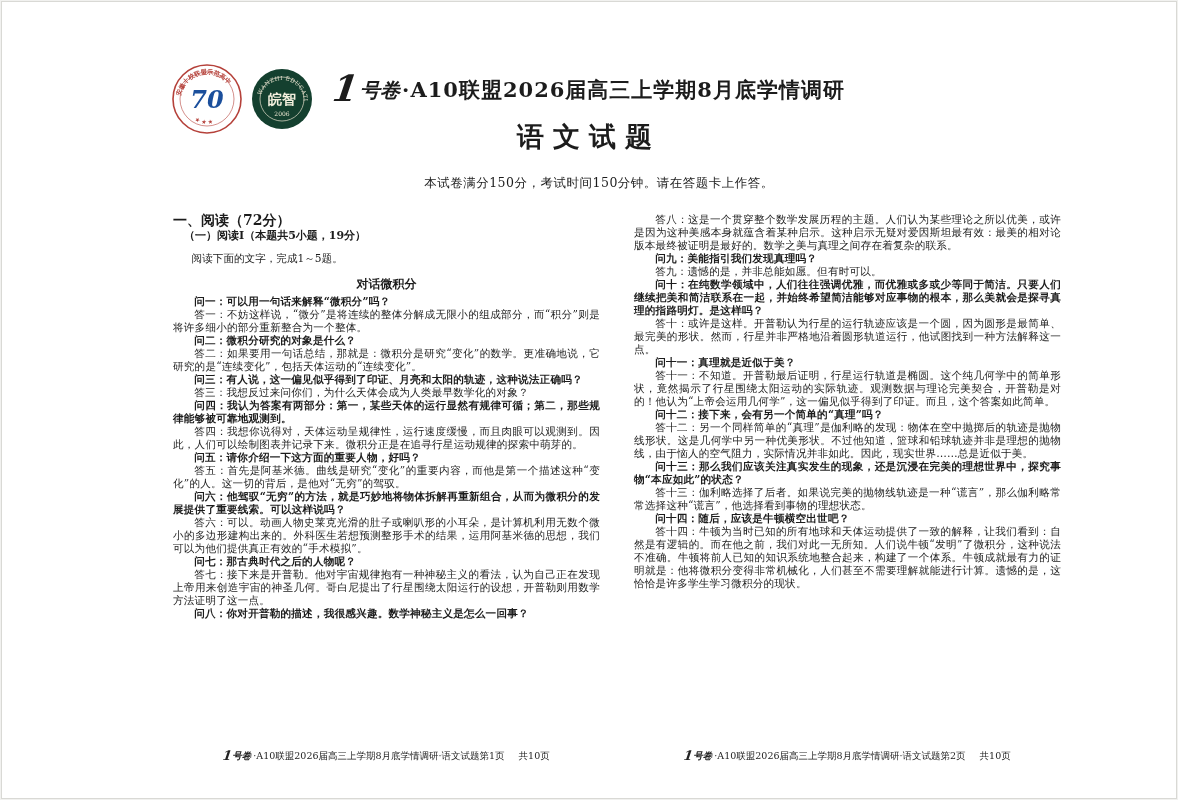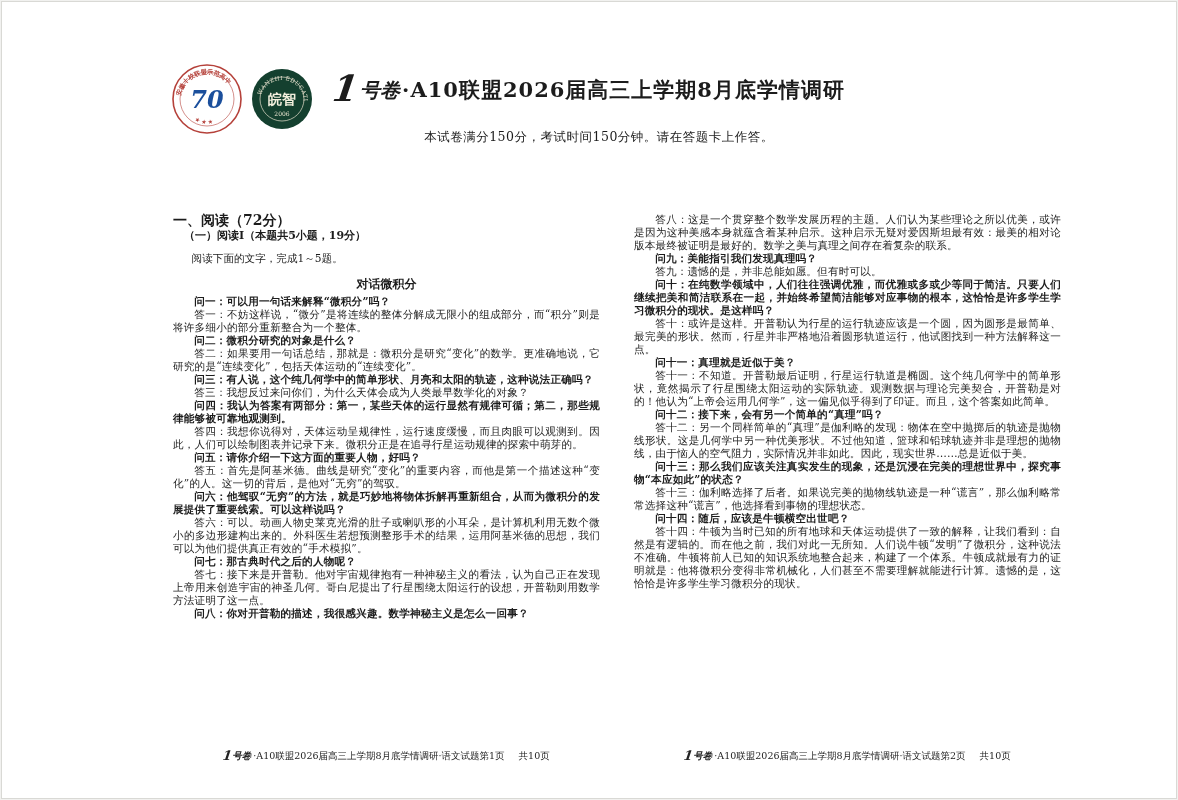--- a/index.html
+++ b/index.html
@@ -100,37 +100,38 @@
         </text>
         <text x="31" y="36" font-size="14" fill="#f3efdd" font-weight="bold" text-anchor="middle">皖智</text>
         <text x="31" y="48" font-size="6" fill="#e8e3cf" text-anchor="middle">2006</text>
       </svg>
     </div>
 
     <div class="titles">
       <div class="title-line">
         <span class="fancy-num">1</span><span class="fancy-series">号卷</span><span class="t-main">·A10联盟2026届高三上学期8月底学情调研</span>
       </div>
+      <h1 class="subtitle">语文试题</h1>
       <p class="note">本试卷满分150分，考试时间150分钟。请在答题卡上作答。</p>
     </div>
   </header>
 
   <main class="columns">
 
     <section class="col">
       <h2>一、阅读（72分）</h2>
       <h3>（一）阅读Ⅰ（本题共5小题，19分）</h3>
       <p class="instr">阅读下面的文字，完成1～5题。</p>
       <p class="doc-title">对话微积分</p>
       <div>
           <p class="para q">问一：可以用一句话来解释“微积分”吗？</p>
           <p class="para a">答一：不妨这样说，“微分”是将连续的整体分解成无限小的组成部分，而“积分”则是将许多细小的部分重新整合为一个整体。</p>
           <p class="para q">问二：微积分研究的对象是什么？</p>
           <p class="para a">答二：如果要用一句话总结，那就是：微积分是研究“变化”的数学。更准确地说，它研究的是“连续变化”，包括天体运动的“连续变化”。</p>
-          <p class="para q">问三：有人说，这个纯几何学中的简单形状、月亮和太阳的轨迹，这种说法正确吗？</p>
+          <p class="para q">问三：有人说，这一偏见似乎得到了印证、月亮和太阳的轨迹，这种说法正确吗？</p>
           <p class="para a">答三：我想反过来问你们，为什么天体会成为人类最早数学化的对象？</p>
           <p class="para q">问四：我认为答案有两部分：第一，某些天体的运行显然有规律可循；第二，那些规律能够被可靠地观测到。</p>
           <p class="para a">答四：我想你说得对，天体运动呈规律性，运行速度缓慢，而且肉眼可以观测到。因此，人们可以绘制图表并记录下来。微积分正是在追寻行星运动规律的探索中萌芽的。</p>
           <p class="para q">问五：请你介绍一下这方面的重要人物，好吗？</p>
           <p class="para a">答五：首先是阿基米德。曲线是研究“变化”的重要内容，而他是第一个描述这种“变化”的人。这一切的背后，是他对“无穷”的驾驭。</p>
           <p class="para q">问六：他驾驭“无穷”的方法，就是巧妙地将物体拆解再重新组合，从而为微积分的发展提供了重要线索。可以这样说吗？</p>
           <p class="para a">答六：可以。动画人物史莱克光滑的肚子或喇叭形的小耳朵，是计算机利用无数个微小的多边形建构出来的。外科医生若想预测整形手术的结果，运用阿基米德的思想，我们可以为他们提供真正有效的“手术模拟”。</p>
           <p class="para q">问七：那古典时代之后的人物呢？</p>
           <p class="para a">答七：接下来是开普勒。他对宇宙规律抱有一种神秘主义的看法，认为自己正在发现上帝用来创造宇宙的神圣几何。哥白尼提出了行星围绕太阳运行的设想，开普勒则用数学方法证明了这一点。</p>
           <p class="para q">问八：你对开普勒的描述，我很感兴趣。数学神秘主义是怎么一回事？</p>
@@ -138,21 +139,21 @@
       <div class="foot">
         <span class="fancy-num">1</span><span class="fancy-series">号卷</span><span>·A10联盟2026届高三上学期8月底学情调研·语文试题</span><span class="pg">第1页</span><span class="tot">共10页</span>
       </div>
     </section>
 
     <section class="col">
       <div>
           <p class="para a">答八：这是一个贯穿整个数学发展历程的主题。人们认为某些理论之所以优美，或许是因为这种美感本身就蕴含着某种启示。这种启示无疑对爱因斯坦最有效：最美的相对论版本最终被证明是最好的。数学之美与真理之间存在着复杂的联系。</p>
           <p class="para q">问九：美能指引我们发现真理吗？</p>
           <p class="para a">答九：遗憾的是，并非总能如愿。但有时可以。</p>
-          <p class="para q">问十：在纯数学领域中，人们往往强调优雅，而优雅或多或少等同于简洁。只要人们继续把美和简洁联系在一起，并始终希望简洁能够对应事物的根本，这恰恰是许多学生学习微积分的现状。是这样吗？</p>
+          <p class="para q">问十：在纯数学领域中，人们往往强调优雅，而优雅或多或少等同于简洁。只要人们继续把美和简洁联系在一起，并始终希望简洁能够对应事物的根本，那么美就会是探寻真理的指路明灯。是这样吗？</p>
           <p class="para a">答十：或许是这样。开普勒认为行星的运行轨迹应该是一个圆，因为圆形是最简单、最完美的形状。然而，行星并非严格地沿着圆形轨道运行，他试图找到一种方法解释这一点。</p>
           <p class="para q">问十一：真理就是近似于美？</p>
           <p class="para a">答十一：不知道。开普勒最后证明，行星运行轨道是椭圆。这个纯几何学中的简单形状，竟然揭示了行星围绕太阳运动的实际轨迹。观测数据与理论完美契合，开普勒是对的！他认为“上帝会运用几何学”，这一偏见似乎得到了印证。而且，这个答案如此简单。</p>
           <p class="para q">问十二：接下来，会有另一个简单的“真理”吗？</p>
           <p class="para a">答十二：另一个同样简单的“真理”是伽利略的发现：物体在空中抛掷后的轨迹是抛物线形状。这是几何学中另一种优美形状。不过他知道，篮球和铅球轨迹并非是理想的抛物线，由于恼人的空气阻力，实际情况并非如此。因此，现实世界……总是近似于美。</p>
           <p class="para q">问十三：那么我们应该关注真实发生的现象，还是沉浸在完美的理想世界中，探究事物“本应如此”的状态？</p>
           <p class="para a">答十三：伽利略选择了后者。如果说完美的抛物线轨迹是一种“谎言”，那么伽利略常常选择这种“谎言”，他选择看到事物的理想状态。</p>
           <p class="para q">问十四：随后，应该是牛顿横空出世吧？</p>
           <p class="para a">答十四：牛顿为当时已知的所有地球和天体运动提供了一致的解释，让我们看到：自然是有逻辑的。而在他之前，我们对此一无所知。人们说牛顿“发明”了微积分，这种说法不准确。牛顿将前人已知的知识系统地整合起来，构建了一个体系。牛顿成就最有力的证明就是：他将微积分变得非常机械化，人们甚至不需要理解就能进行计算。遗憾的是，这恰恰是许多学生学习微积分的现状。</p>
         </div>

